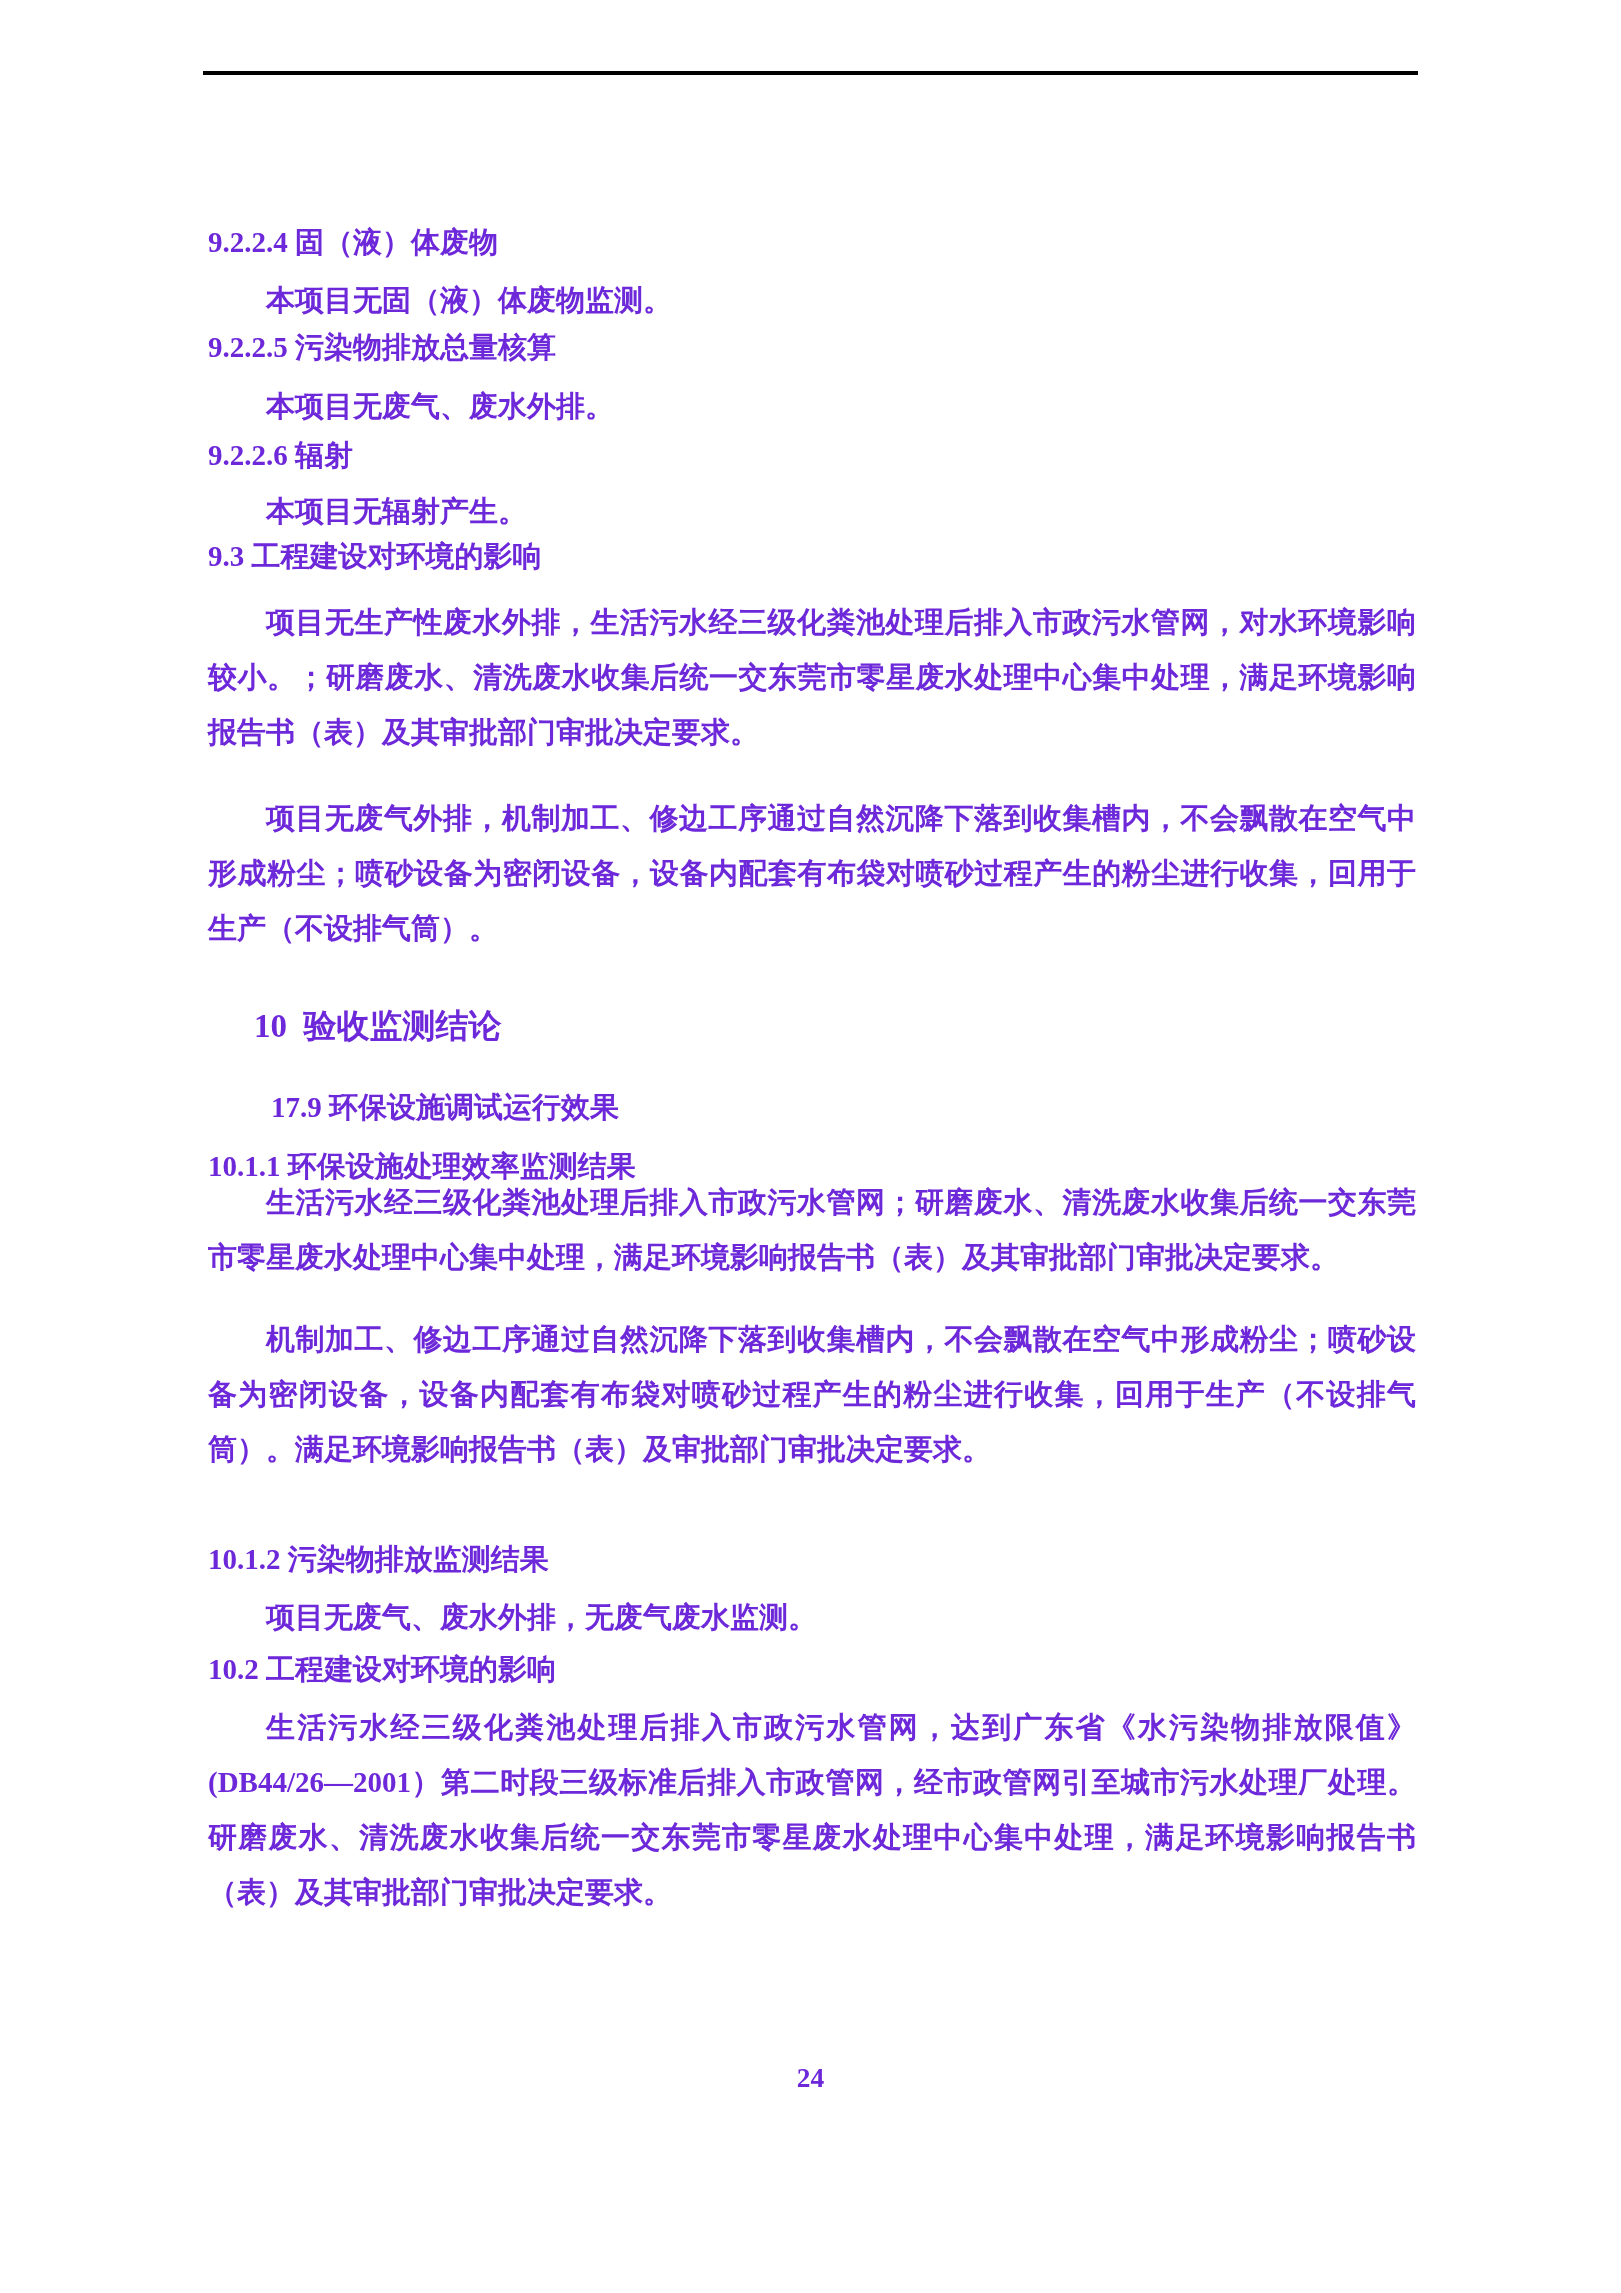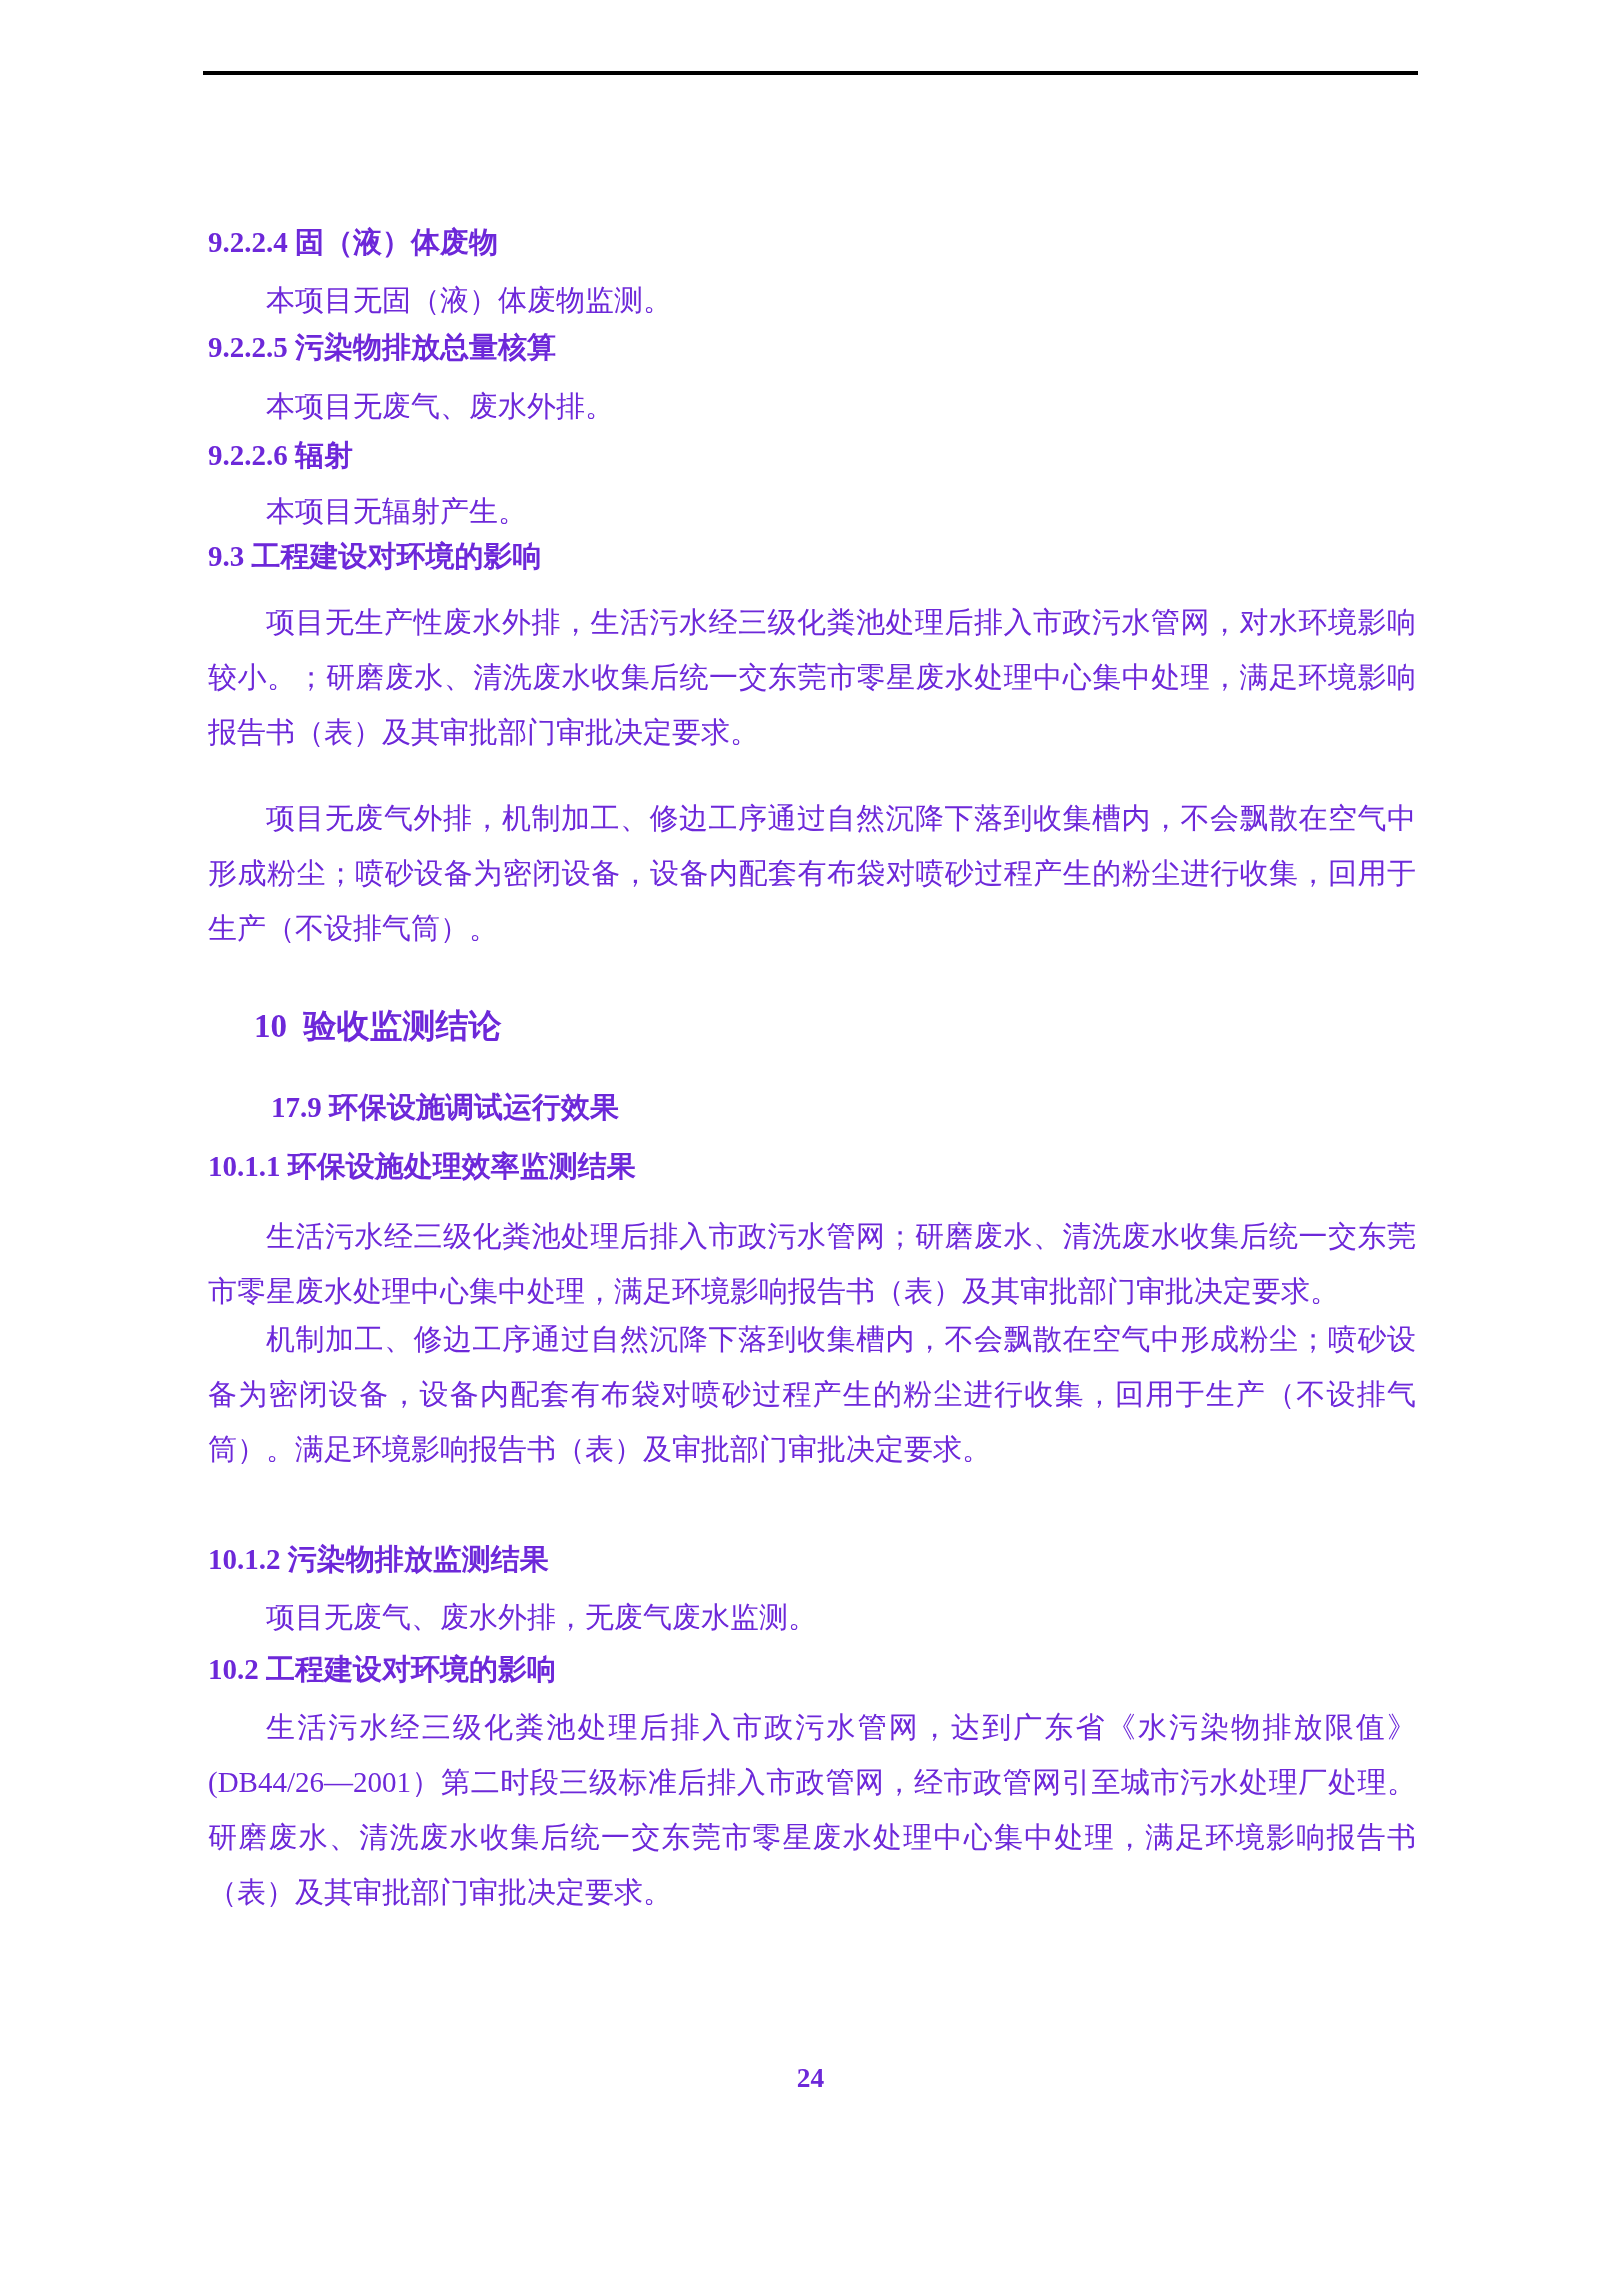--- a/index.html
+++ b/index.html
@@ -21,20 +21,21 @@
     left: 203px;
     top: 71px;
     width: 1215px;
     height: 3.9px;
     background: #000000;
   }
   .blk {
     position: absolute;
     left: 208px;
     width: 1208px;
+    font-weight: bold;
   }
   .h4 {
     font-size: 29px;
     font-weight: bold;
     line-height: 38px;
     white-space: pre-wrap;
   }
   .h-chapter {
     font-size: 33px;
     font-weight: bold;
@@ -84,21 +85,21 @@
   <div class="blk h4" style="top:436px">9.2.2.6 辐射</div>
   <p class="blk para para-short" style="top:484px">本项目无辐射产生。</p>
 
   <div class="blk h4" style="top:537px">9.3 工程建设对环境的影响</div>
   <p class="blk para" style="top:595px">项目无生产性废水外排，生活污水经三级化粪池处理后排入市政污水管网，对水环境影响较小。；研磨废水、清洗废水收集后统一交东莞市零星废水处理中心集中处理，满足环境影响报告书（表）及其审批部门审批决定要求。</p>
   <p class="blk para" style="top:791px">项目无废气外排，机制加工、修边工序通过自然沉降下落到收集槽内，不会飘散在空气中形成粉尘；喷砂设备为密闭设备，设备内配套有布袋对喷砂过程产生的粉尘进行收集，回用于生产（不设排气筒）。</p>
 
   <div class="blk h-chapter" style="top:1005px">10  验收监测结论</div>
   <div class="blk h4 h-sub" style="top:1088px">17.9 环保设施调试运行效果</div>
   <div class="blk h4" style="top:1147px">10.1.1 环保设施处理效率监测结果</div>
-  <p class="blk para" style="top:1209px">生活污水经三级化粪池处理后排入市政污水管网；研磨废水、清洗废水收集后统一交东莞市零星废水处理中心集中处理，满足环境影响报告书（表）及其审批部门审批决定要求。</p>
+  <p class="blk para" style="top:1175px">生活污水经三级化粪池处理后排入市政污水管网；研磨废水、清洗废水收集后统一交东莞市零星废水处理中心集中处理，满足环境影响报告书（表）及其审批部门审批决定要求。</p>
   <p class="blk para" style="top:1312px">机制加工、修边工序通过自然沉降下落到收集槽内，不会飘散在空气中形成粉尘；喷砂设备为密闭设备，设备内配套有布袋对喷砂过程产生的粉尘进行收集，回用于生产（不设排气筒）。满足环境影响报告书（表）及审批部门审批决定要求。</p>
 
   <div class="blk h4" style="top:1540px">10.1.2 污染物排放监测结果</div>
   <p class="blk para para-short" style="top:1590px">项目无废气、废水外排，无废气废水监测。</p>
 
   <div class="blk h4" style="top:1650px">10.2 工程建设对环境的影响</div>
   <p class="blk para" style="top:1700px">生活污水经三级化粪池处理后排入市政污水管网，达到广东省《水污染物排放限值》(DB44/26—2001）第二时段三级标准后排入市政管网，经市政管网引至城市污水处理厂处理。研磨废水、清洗废水收集后统一交东莞市零星废水处理中心集中处理，满足环境影响报告书（表）及其审批部门审批决定要求。</p>
 
   <div class="page-number">24</div>
 

